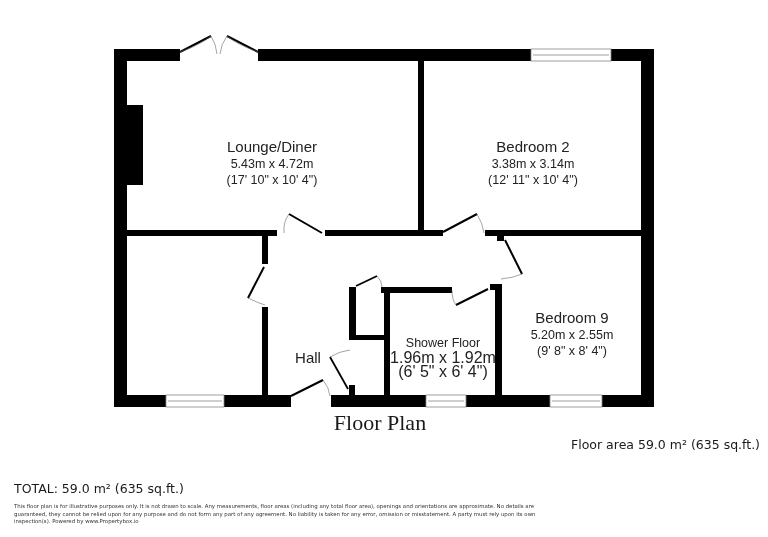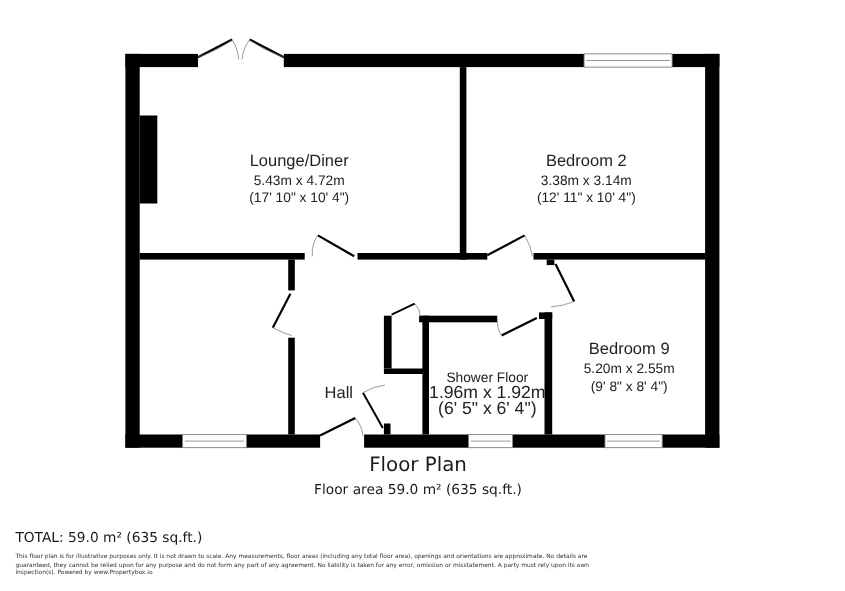--- a/index.html
+++ b/index.html
@@ -3,22 +3,22 @@
 <meta charset="utf-8">
 <style>
   html, body { margin: 0; padding: 0; background: #ffffff; }
   body { width: 768px; height: 537px; position: relative; overflow: hidden; font-family: "DejaVu Sans", sans-serif; color: #1a1a1a; }
   .plan { position: absolute; left: 0; top: 0; width: 692px; height: 420px; }
   .room-label { position: absolute; text-align: center; font-family: "Liberation Sans", sans-serif; color: #222; white-space: nowrap; transform: translateX(-50%); }
   .room-name { font-size: 15px; line-height: 18px; }
   .room-dim { font-size: 12.5px; line-height: 16px; }
   .room-name.small { font-size: 12.5px; line-height: 15px; }
   .room-dim.small { font-size: 16px; line-height: 14px; }
-  .title { position: absolute; left: 0; width: 760px; text-align: center; top: 411px; font-size: 18px; line-height: 24px; }
-  .subtitle { position: absolute; left: 0; width: 760px; text-align: center; top: 437px; font-size: 12.5px; line-height: 16px; }
+  .title { position: absolute; left: 0; width: 760px; text-align: center; top: 411px; font-size: 22px; line-height: 24px; font-family: Liberation Serif, serif; }
+  .subtitle { position: absolute; left: 0; width: 760px; text-align: right; top: 437px; font-size: 12.5px; line-height: 16px; }
   .total { position: absolute; left: 14px; top: 481px; font-size: 12.5px; line-height: 16px; }
   .disclaimer { position: absolute; left: 14px; top: 503px; width: 540px; font-size: 5.4px; line-height: 7.6px; color: #333; }
 </style>
 </head>
 <body>
 
 <div class="plan">
   <svg width="768" height="420" viewBox="0 0 768 420">
     <g fill="#000">
 

